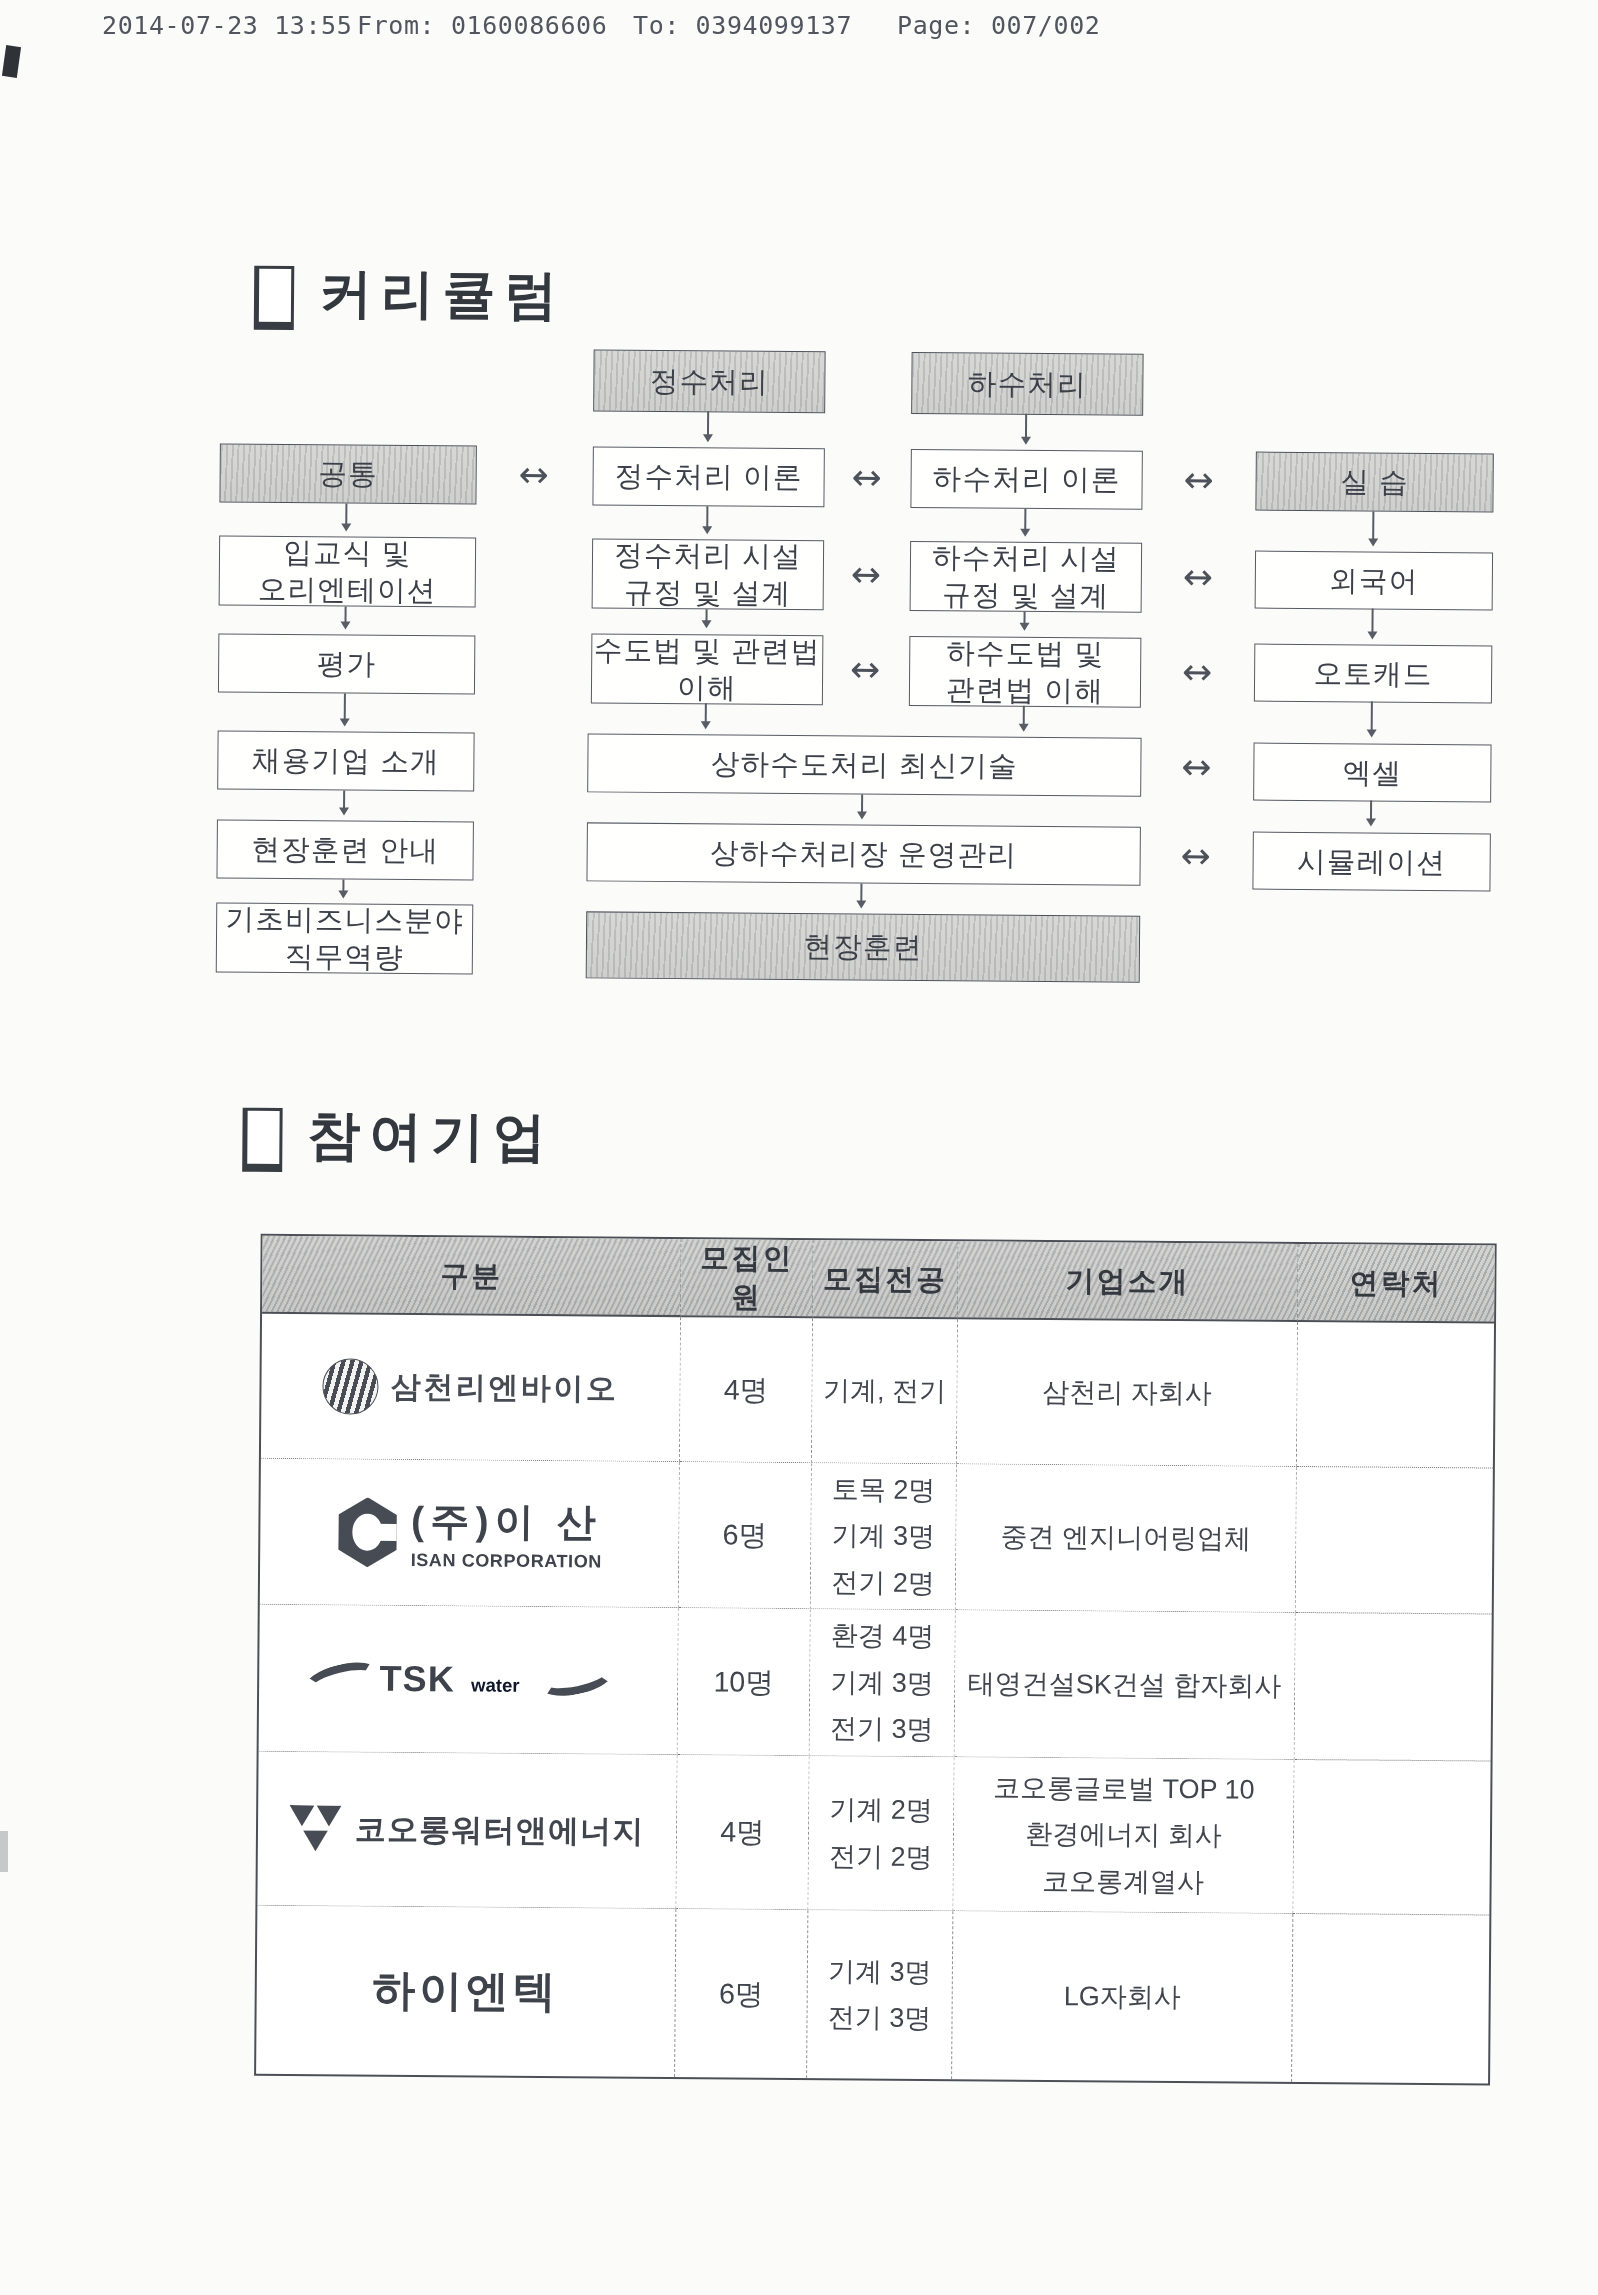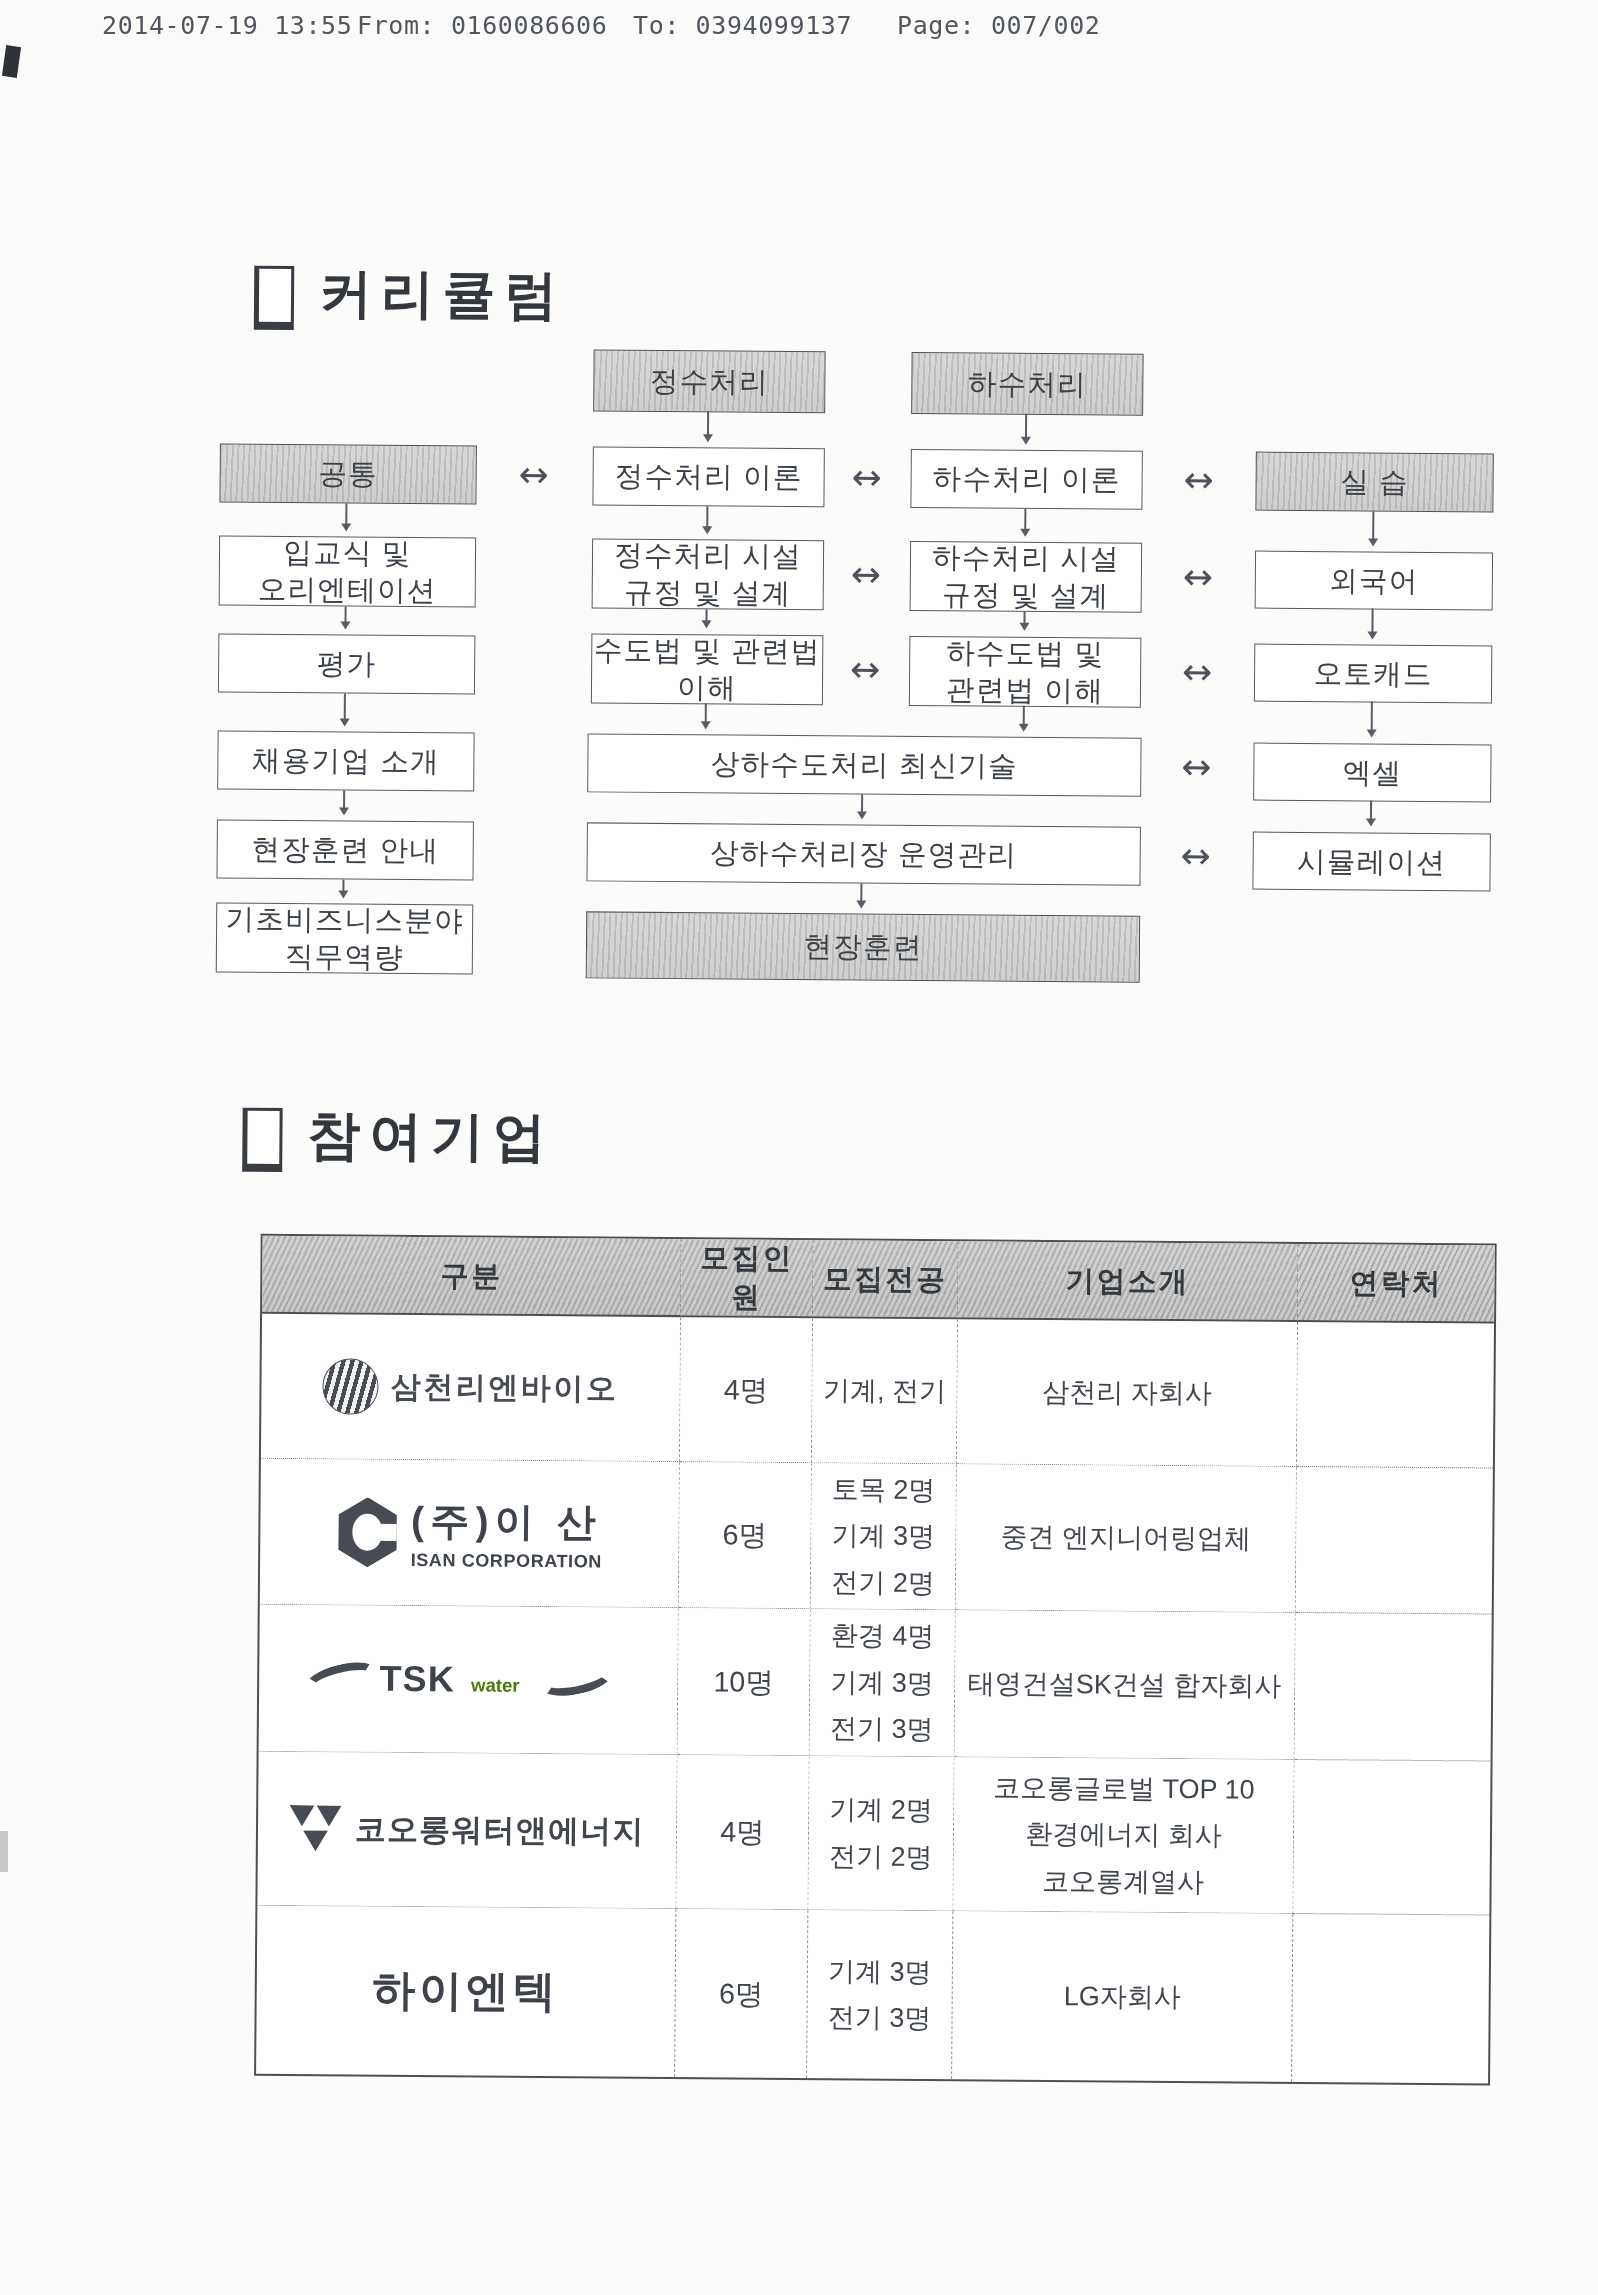--- a/index.html
+++ b/index.html
@@ -77,38 +77,38 @@
   .isan-sub{font-size:18px;font-weight:800;color:#3f444c;margin-top:1.2px;letter-spacing:0.6px;white-space:nowrap;}
 
   .tsk{display:flex;align-items:center;}
   .tsk-arc{width:75px;height:31px;position:relative;}
   .tsk-arc::before{content:"";position:absolute;inset:0;border:8px solid transparent;
       border-top-color:#474c54;border-radius:50%;}
   .tsk-arc.top{transform:rotate(-14deg);margin-bottom:-3.7px;margin-left:-18.6px;}
   .tsk-arc.bot{transform:rotate(168deg);margin-top:-2.5px;margin-left:18.6px;}
   .tsk-line{display:flex;align-items:baseline;}
   .tsk-name{font-size:36px;font-weight:800;color:#3e434b;letter-spacing:1.2px;}
-  .tsk-water{font-size:18.6px;font-weight:600;color:#4d7c0f;margin-left:16px;}
+  .tsk-water{font-size:18.6px;font-weight:600;color:#0f172a;margin-left:16px;}
 
   .kolon-mark{width:53px;height:47px;flex:none;position:relative;}
   .kolon-mark i{position:absolute;width:25px;height:21px;background:#474c54;
       clip-path:polygon(50% 100%,0 0,100% 0);}
   .kolon-mark i:nth-child(1){left:0;top:0;}
   .kolon-mark i:nth-child(2){left:27px;top:0;}
   .kolon-mark i:nth-child(3){left:13.7px;top:25px;}
   .kolon-name{font-size:31px;font-weight:800;color:#41464e;letter-spacing:1.2px;white-space:nowrap;}
 
   .hitek-name{font-size:43px;font-weight:800;color:#3e434b;letter-spacing:3.7px;white-space:nowrap;}
 </style>
 </head>
 <body>
 
 <div id="page">
 
-  <span class="fax" style="left:102px;">2014-07-19  13:55</span>
+  <span class="fax" style="left:102px;">2014-07-23  13:55</span>
   <span class="fax" style="left:357px;">From: 0160086606</span>
   <span class="fax" style="left:633px;">To: 0394099137</span>
   <span class="fax" style="left:897px;">Page: 007/002</span>
 
   <div class="artifact a1"></div>
   <div class="artifact a2"></div>
 
   <div id="scan">
 
     <div class="sec-title" style="left:252px;top:267px;">

